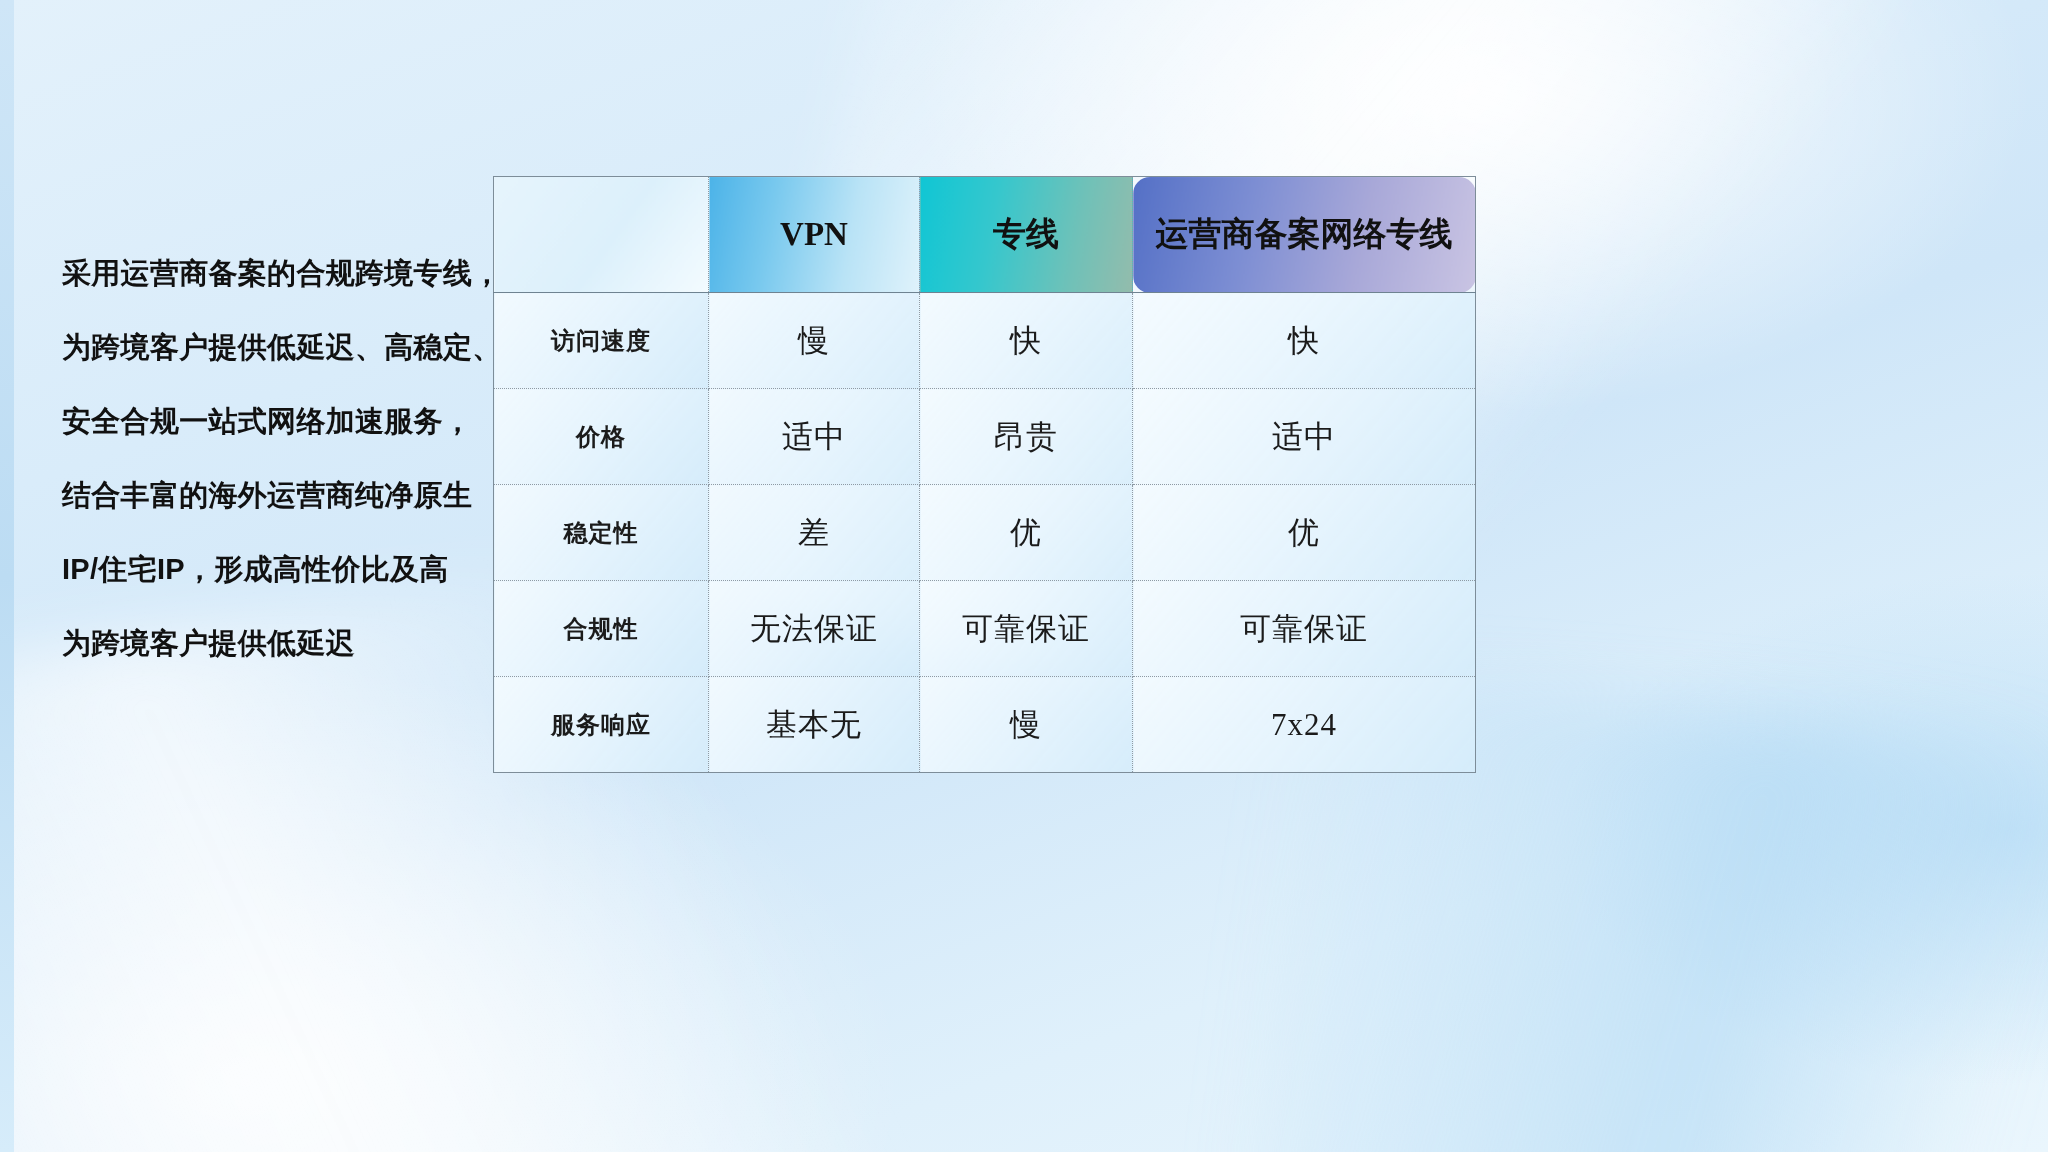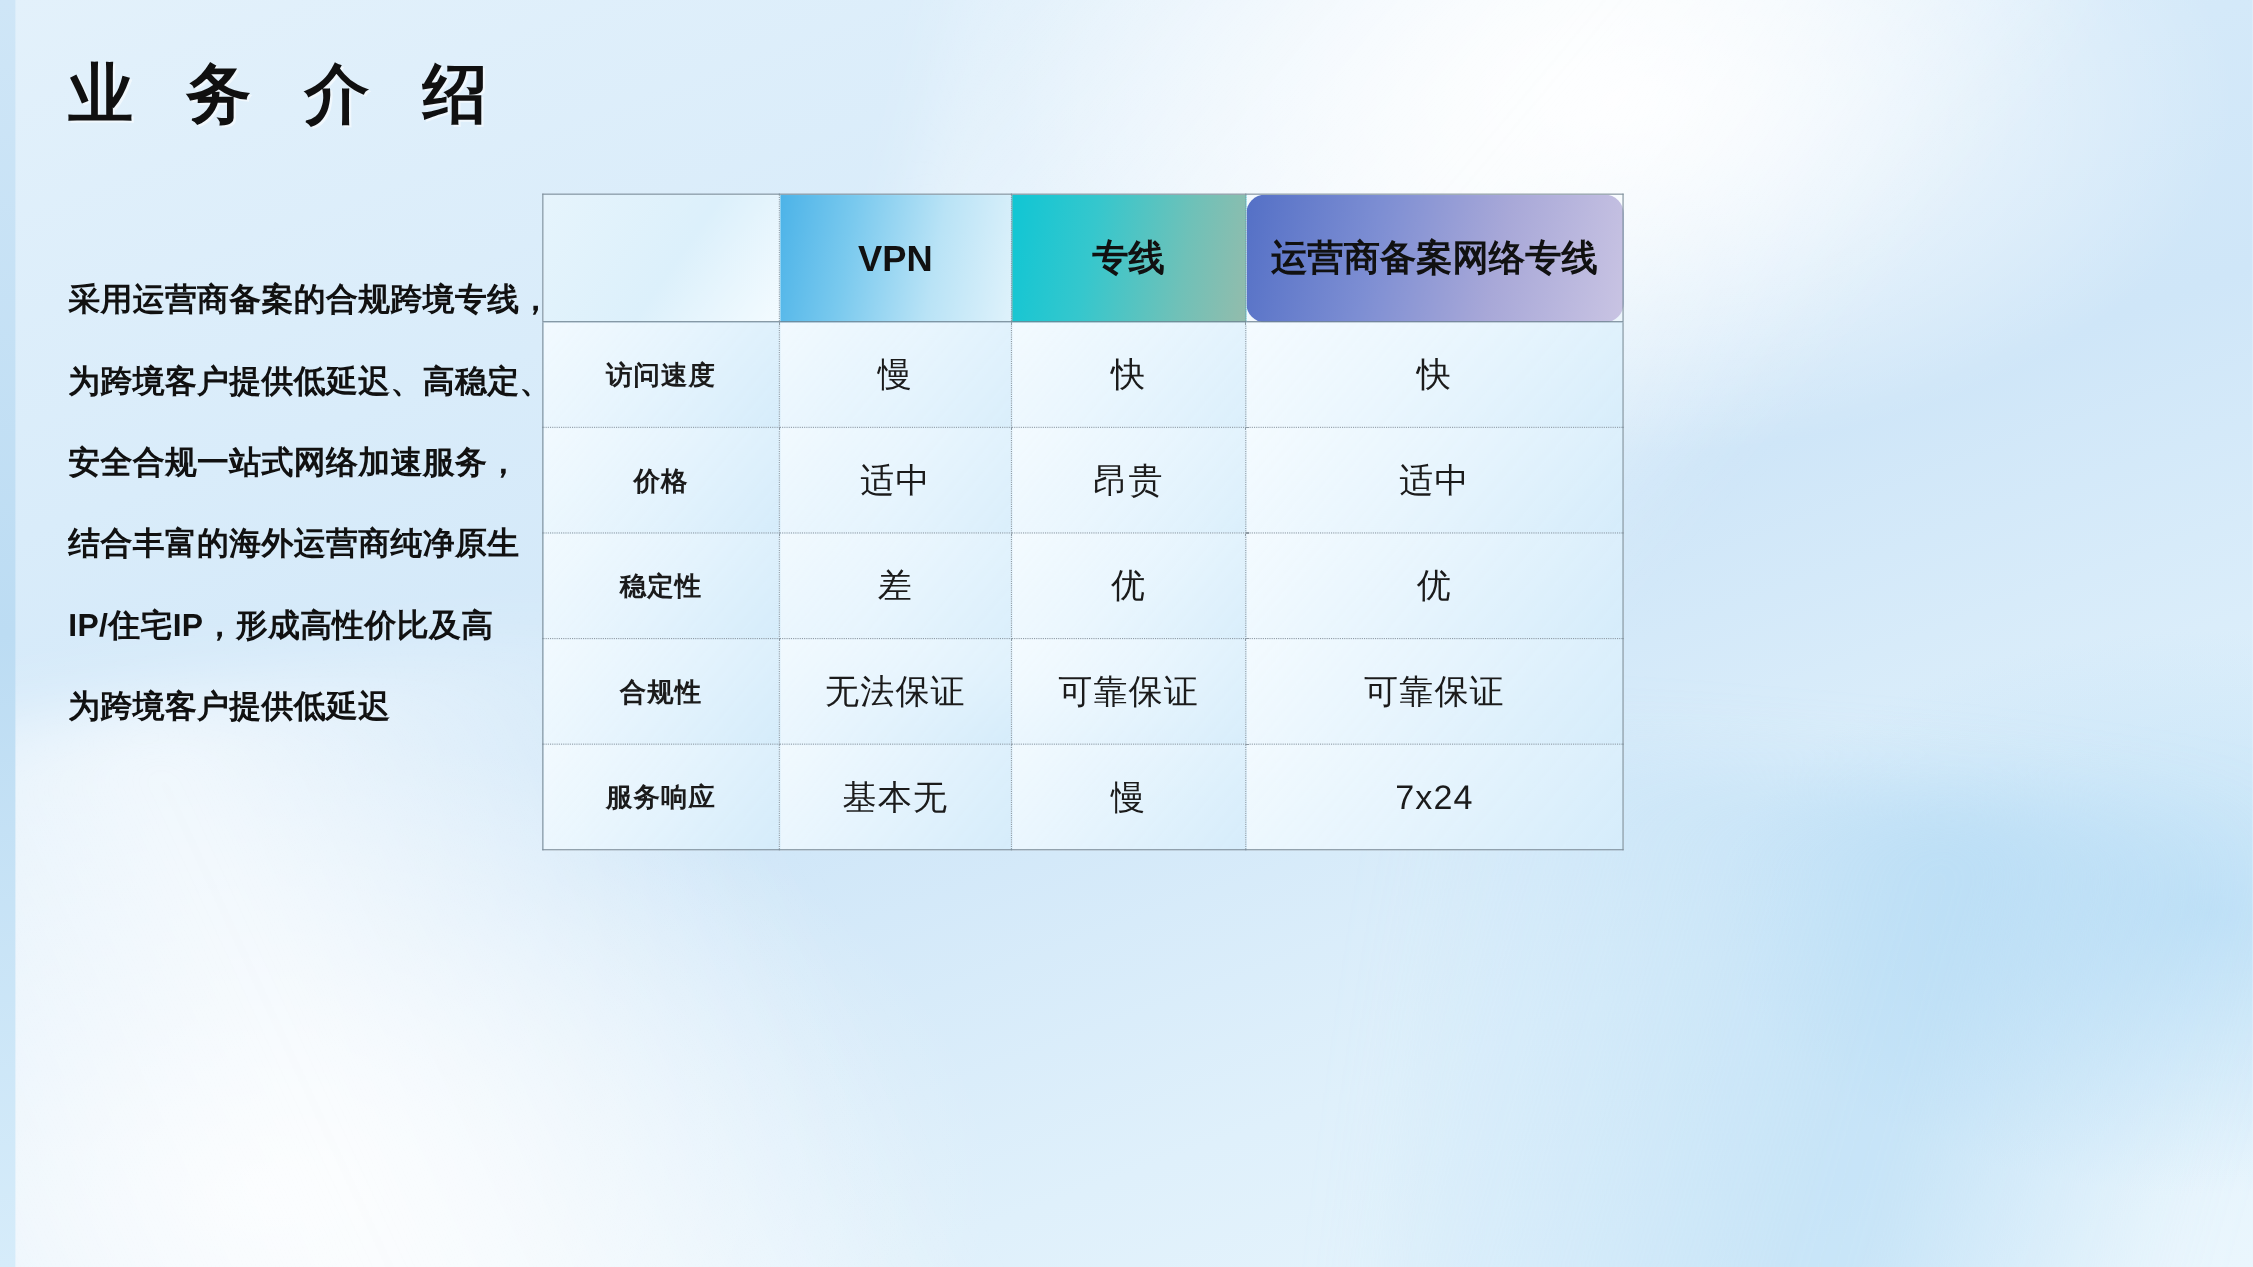--- a/index.html
+++ b/index.html
@@ -105,20 +105,21 @@
   #compare-table col.c-vpn   { width: 211px; }
   #compare-table col.c-line  { width: 213px; }
   #compare-table col.c-reg   { width: 343px; }
 
   #compare-table th, #compare-table td {
     border-right: 1px dotted #8e9aa4;
     border-bottom: 1px dotted #8e9aa4;
     text-align: center;
     vertical-align: middle;
     padding: 0;
+    font-family: Liberation Serif, serif;
   }
   #compare-table th:last-child,
   #compare-table td:last-child { border-right: none; }
   #compare-table tr:last-child td { border-bottom: none; }
 
   
   #compare-table thead th {
     height: 115px;
     font-size: 33px;
     font-weight: 700;
@@ -159,21 +160,20 @@
 </head>
 <body>
 
 <div id="slide">
 
   <div class="streak streak-a"></div>
   <div class="streak streak-b"></div>
   <div class="streak streak-c"></div>
   <div class="edge-left"></div>
 
-  <div id="title">业 务 介 绍</div>
 
   <div id="body-copy">
     <div class="line">采用运营商备案的合规跨境专线，</div>
     <div class="line">为跨境客户提供低延迟、高稳定、</div>
     <div class="line">安全合规一站式网络加速服务，</div>
     <div class="line">结合丰富的海外运营商纯净原生</div>
     <div class="line">IP/住宅IP，形成高性价比及高</div>
     <div class="line">为跨境客户提供低延迟</div>
   </div>
 

